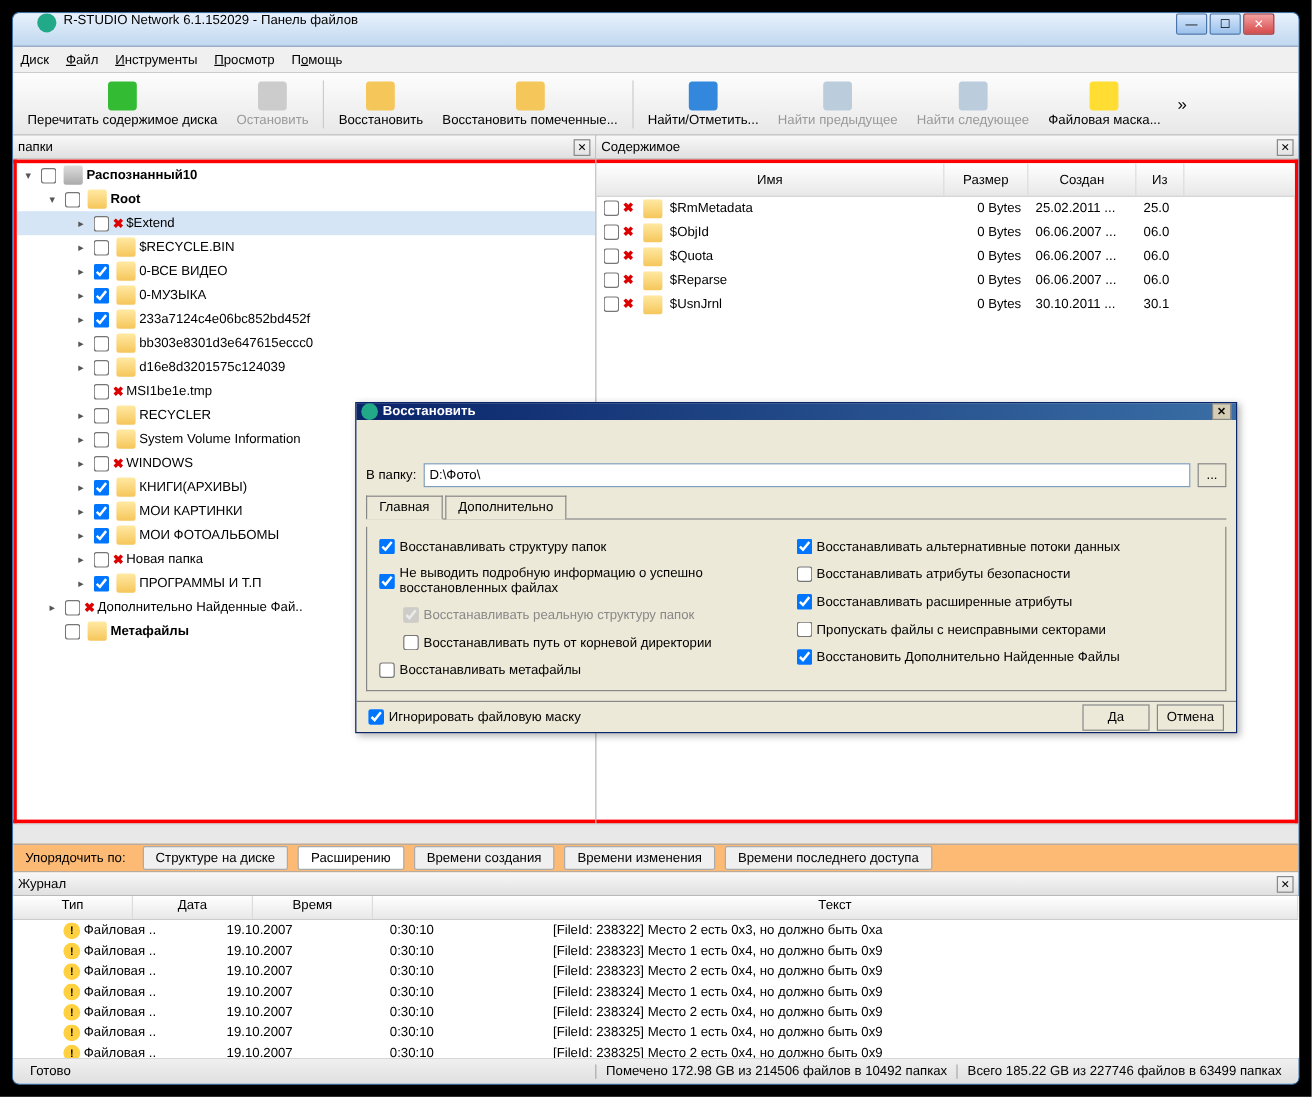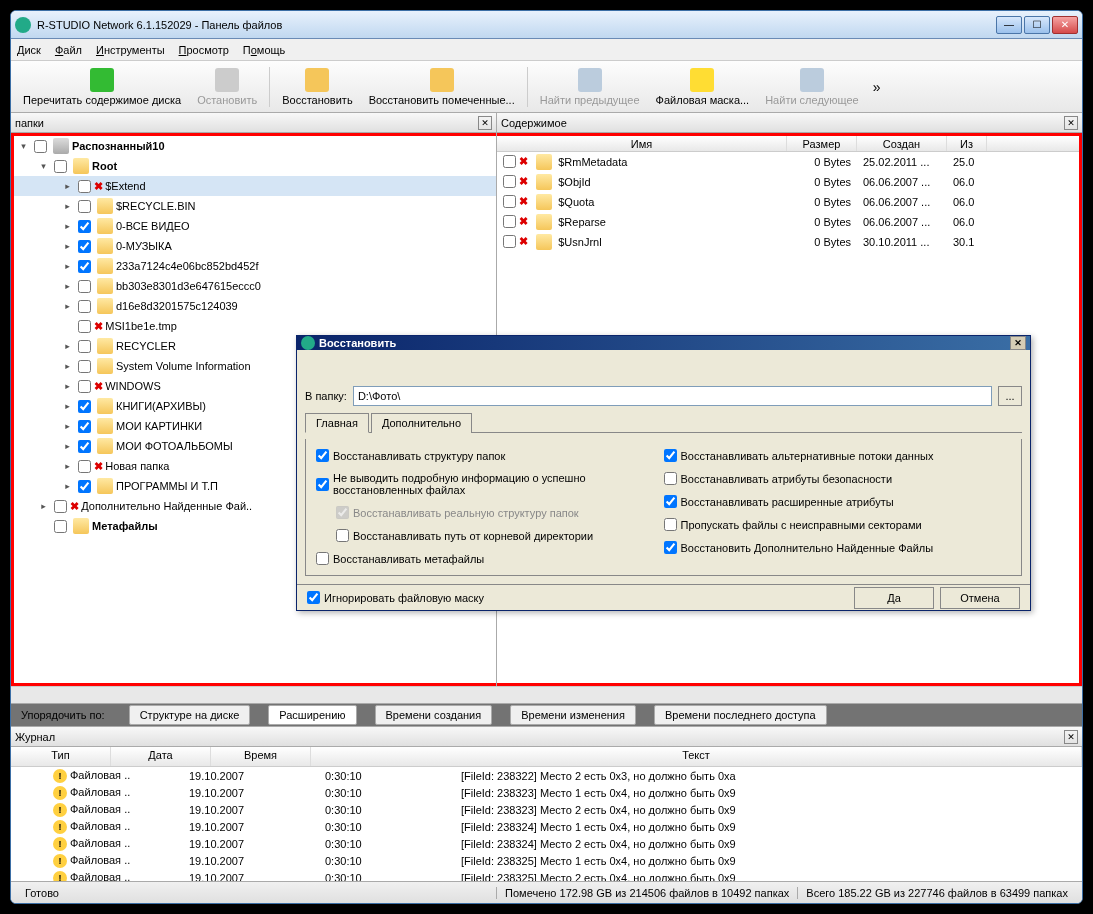--- a/index.html
+++ b/index.html
@@ -1,18 +1,18 @@
 <!DOCTYPE html>
 <html><head>
 <meta charset="utf-8">
 <style>
 * { box-sizing: border-box; margin: 0; padding: 0; font-family: Tahoma, sans-serif; font-size: 11px; }
 body { background: #000; padding: 10px; }
 .window { width: 1073px; height: 894px; background: #fff; border: 1px solid #3b6ea5; border-radius: 6px; overflow: hidden; display: flex; flex-direction: column; position: relative; }
-.titlebar { height: 28px; background: linear-gradient(to bottom, #e8f1fc, #c0d8f0); display: flex; align-items: center; padding: 0 4px; border-bottom: 1px solid #6a8bb5; }
+.titlebar { height: 28px; background: linear-gradient(to bottom, #e8f1fc, #c0d8f0); display: flex; align-items: flex-start; padding: 0 20px; border-bottom: 1px solid #6a8bb5; }
 .titlebar-icon { width: 16px; height: 16px; background: #2a8; border-radius: 50%; margin-right: 6px; }
 .titlebar-text { flex: 1; color: #000; }
 .titlebar-btns { display: flex; gap: 2px; }
 .titlebar-btn { width: 26px; height: 18px; border: 1px solid #4a6; border-radius: 2px; display: flex; align-items: center; justify-content: center; font-size: 10px; cursor: pointer; }
 .min-btn, .max-btn { background: linear-gradient(to bottom, #d7e7fb, #9bc1ec); border-color: #4a75a8; }
 .close-btn { background: linear-gradient(to bottom, #f5a3a3, #d54a4a); border-color: #a03030; color: #fff; }
 .menubar { height: 22px; background: #f0f0f0; display: flex; align-items: center; padding: 0 6px; gap: 14px; border-bottom: 1px solid #ccc; }
 .menubar span { cursor: pointer; }
 .menubar span u { text-decoration: underline; }
 .toolbar { height: 52px; background: linear-gradient(to bottom, #fdfdfd, #e8e8e8); display: flex; align-items: center; border-bottom: 1px solid #aaa; padding: 0 4px; }
@@ -31,25 +31,25 @@
 .tree-row.sel { background: #d5e5f5; }
 .tree-exp { width: 11px; height: 11px; display: inline-flex; align-items: center; justify-content: center; font-size: 9px; color: #555; margin-right: 2px; }
 .tree-cb { width: 13px; height: 13px; margin: 0 3px; }
 .tree-ico { width: 16px; height: 16px; margin: 0 3px; display: inline-block; }
 .folder-ico { background: linear-gradient(to bottom, #ffe9a3, #f5c65a); border-radius: 2px; }
 .disk-ico { background: linear-gradient(to bottom, #ddd, #aaa); border-radius: 2px; }
 .del-x { color: #d00; font-weight: bold; margin-right: 2px; }
 .right-pane { flex: 1; display: flex; flex-direction: column; }
 .content-header { height: 20px; background: linear-gradient(to bottom, #f8f8f8, #e0e0e0); border-bottom: 1px solid #aaa; display: flex; align-items: center; padding: 0 4px; justify-content: space-between; }
 .content-table { flex: 1; overflow: auto; border: 3px solid red; border-left: none; }
-.ct-head { display: flex; background: linear-gradient(to bottom, #fff, #e8e8e8); border-bottom: 1px solid #ccc; height: 16px; }
+.ct-head { display: flex; background: linear-gradient(to bottom, #fff, #e8e8e8); border-bottom: 1px solid #ccc; height: 28px; }
 .ct-col { padding: 2px 6px; border-right: 1px solid #ddd; display: flex; align-items: center; }
 .ct-row { display: flex; height: 20px; align-items: center; border-bottom: 1px solid transparent; }
 .ct-cell { padding: 0 6px; overflow: hidden; white-space: nowrap; display: flex; align-items: center; gap: 3px; }
-.sort-row { height: 24px; background: #737373; display: flex; align-items: center; padding: 2px 4px; border-top: 1px solid #aaa; border-bottom: 1px solid #aaa; gap: 18px; }
+.sort-row { height: 24px; background: #fdba74; display: flex; align-items: center; padding: 2px 4px; border-top: 1px solid #aaa; border-bottom: 1px solid #aaa; gap: 8px; }
 .sort-tab { padding: 3px 10px; background: #f0f0f0; border: 1px solid #aaa; border-radius: 2px; cursor: pointer; }
 .sort-tab.active { background: #fff; }
 .log-header { height: 20px; background: linear-gradient(to bottom, #f8f8f8, #e0e0e0); border-bottom: 1px solid #aaa; display: flex; align-items: center; padding: 0 4px; justify-content: space-between; }
 .log-table { height: 134px; overflow: auto; background: #fff; }
 .log-head { display: flex; background: linear-gradient(to bottom, #fff, #e8e8e8); border-bottom: 1px solid #ccc; height: 20px; }
 .log-col { padding: 2px 6px; border-right: 1px solid #ddd; text-align: center; }
 .log-row { display: flex; height: 17px; align-items: center; }
 .log-cell { padding: 0 6px; overflow: hidden; white-space: nowrap; margin-left: 36px; }
 .log-ico { width: 14px; height: 14px; border-radius: 50%; display: inline-flex; align-items: center; justify-content: center; font-size: 9px; font-weight: bold; margin-right: 3px; }
 .warn-ico { background: #ffd040; color: #000; }
@@ -67,21 +67,21 @@
 .dlg-btn-sm { width: 24px; height: 20px; border: 1px solid #888; background: #ece9d8; cursor: pointer; }
 .dlg-tabs { display: flex; border-bottom: 1px solid #888; }
 .dlg-tab { padding: 3px 10px; border: 1px solid #888; border-bottom: none; background: #ece9d8; cursor: pointer; margin-right: 2px; position: relative; top: 1px; }
 .dlg-tab.active { background: #ece9d8; border-bottom: 1px solid #ece9d8; }
 .dlg-content { flex: 1; border: 1px solid #888; border-top: none; padding: 10px; display: flex; }
 .dlg-col { flex: 1; display: flex; flex-direction: column; gap: 10px; }
 .dlg-check { display: flex; align-items: center; gap: 4px; }
 .dlg-check.indent { margin-left: 20px; }
 .dlg-check.disabled { color: #888; }
 .dlg-footer { height: 44px; border-top: 1px solid #888; display: flex; align-items: center; padding: 0 10px; }
-.dlg-btn { width: 80px; height: 22px; border: 1px solid #888; background: #ece9d8; cursor: pointer; margin-left: 6px; }
+.dlg-btn { width: 56px; height: 22px; border: 1px solid #888; background: #ece9d8; cursor: pointer; margin-left: 6px; }
 .scrollbar-h { height: 17px; background: #e8e8e8; border-top: 1px solid #ccc; }
 </style>
 </head>
 <body>
 
 <div class="window">
   <div class="titlebar">
     <div class="titlebar-icon"></div>
     <div class="titlebar-text">R-STUDIO Network 6.1.152029 - Панель файлов</div>
     <div class="titlebar-btns">
@@ -111,31 +111,35 @@
     <div class="tool-sep"></div>
     <div class="tool-item">
         <div class="tool-icon" style="background:#f5c65a"></div>
         <span>Восстановить</span>
       </div>
     <div class="tool-item">
         <div class="tool-icon" style="background:#f5c65a"></div>
         <span>Восстановить помеченные...</span>
       </div>
     <div class="tool-sep"></div>
+    <div class="tool-item">
+        <div class="tool-icon" style="background:#38d"></div>
+        <span>Найти/Отметить...</span>
+      </div>
     <div class="tool-item" style="color:#999">
         <div class="tool-icon" style="background:#bcd"></div>
         <span>Найти предыдущее</span>
       </div>
+    <div class="tool-item" style="color:#999">
+        <div class="tool-icon" style="background:#bcd"></div>
+        <span>Найти следующее</span>
+      </div>
     <div class="tool-item">
         <div class="tool-icon" style="background:#fd3"></div>
         <span>Файловая маска...</span>
-      </div>
-    <div class="tool-item" style="color:#999">
-        <div class="tool-icon" style="background:#bcd"></div>
-        <span>Найти следующее</span>
       </div>
     <div class="tool-more">»</div>
   </div>
 
 
   <div class="main-area">
     <div class="left-pane">
       <div class="pane-header">
         <span>папки</span>
         <span class="pane-close">✕</span>

